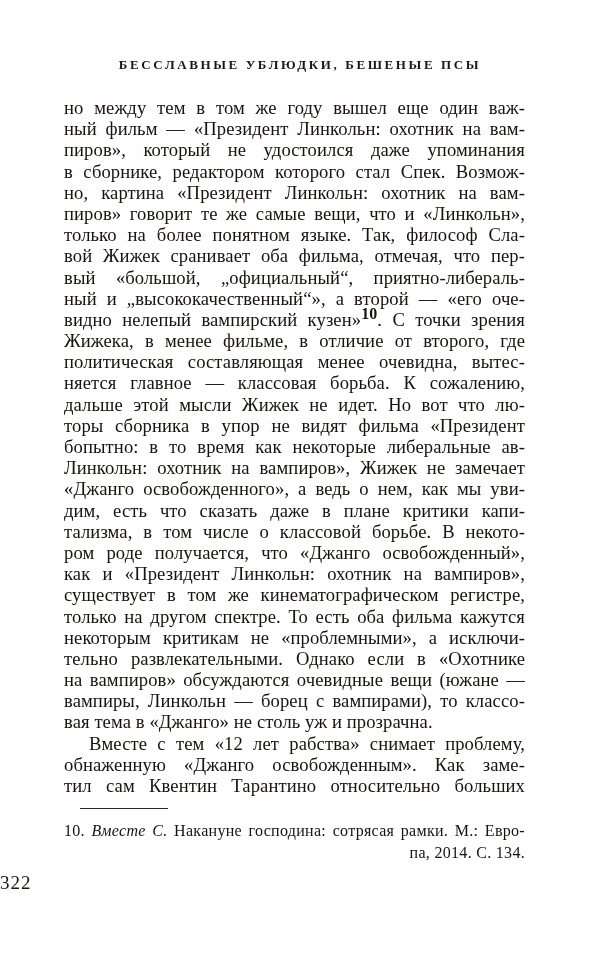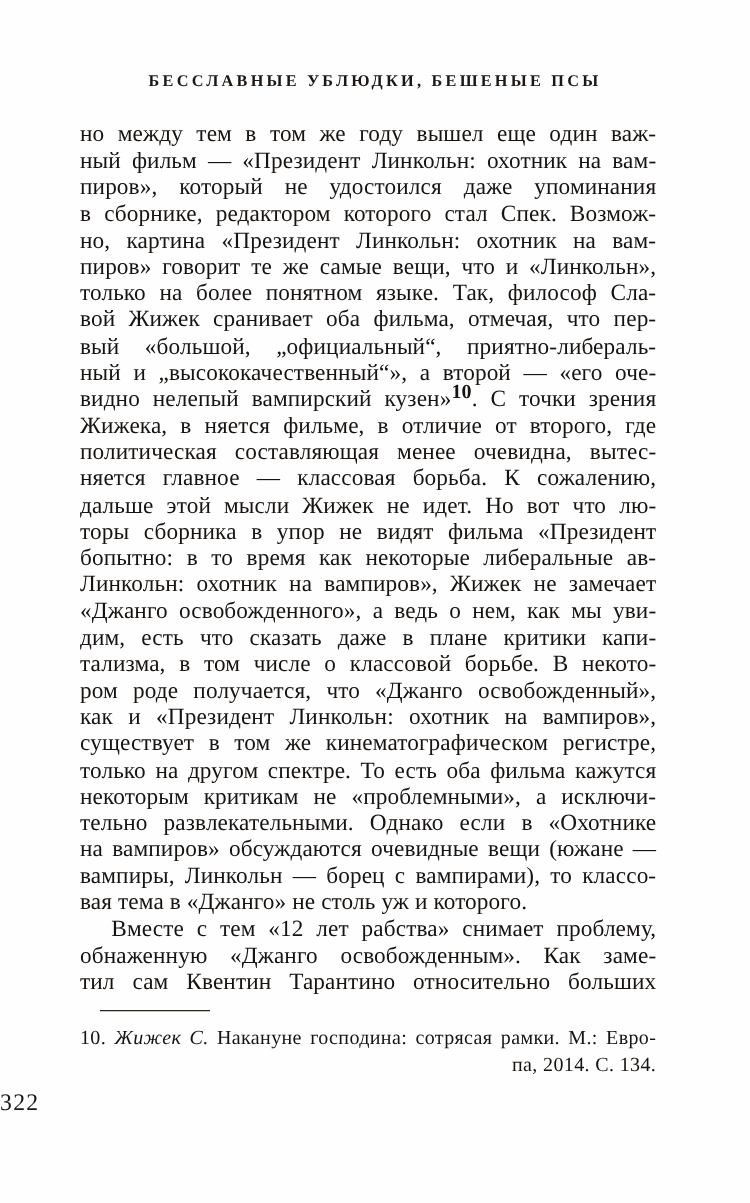--- a/index.html
+++ b/index.html
@@ -114,46 +114,46 @@
       <div class="bline">ный фильм — «Президент Линкольн: охотник на вам-</div>
       <div class="bline">пиров», который не удостоился даже упоминания</div>
       <div class="bline">в сборнике, редактором которого стал Спек. Возмож-</div>
       <div class="bline">но, картина «Президент Линкольн: охотник на вам-</div>
       <div class="bline">пиров» говорит те же самые вещи, что и «Линкольн»,</div>
       <div class="bline">только на более понятном языке. Так, философ Сла-</div>
       <div class="bline">вой Жижек сранивает оба фильма, отмечая, что пер-</div>
       <div class="bline">вый «большой, „официальный“, приятно-либераль-</div>
       <div class="bline">ный и „высококачественный“», а второй — «его оче-</div>
       <div class="bline">видно нелепый вампирский кузен»<sup>10</sup>. С точки зрения</div>
-      <div class="bline">Жижека, в няется фильме, в отличие от второго, где</div>
+      <div class="bline">Жижека, в менее фильме, в отличие от второго, где</div>
       <div class="bline">политическая составляющая менее очевидна, вытес-</div>
       <div class="bline">няется главное — классовая борьба. К сожалению,</div>
       <div class="bline">дальше этой мысли Жижек не идет. Но вот что лю-</div>
       <div class="bline">торы сборника в упор не видят фильма «Президент</div>
       <div class="bline">бопытно: в то время как некоторые либеральные ав-</div>
       <div class="bline">Линкольн: охотник на вампиров», Жижек не замечает</div>
       <div class="bline">«Джанго освобожденного», а ведь о нем, как мы уви-</div>
       <div class="bline">дим, есть что сказать даже в плане критики капи-</div>
       <div class="bline">тализма, в том числе о классовой борьбе. В некото-</div>
       <div class="bline">ром роде получается, что «Джанго освобожденный»,</div>
       <div class="bline">как и «Президент Линкольн: охотник на вампиров»,</div>
       <div class="bline">существует в том же кинематографическом регистре,</div>
       <div class="bline">только на другом спектре. То есть оба фильма кажутся</div>
       <div class="bline">некоторым критикам не «проблемными», а исключи-</div>
       <div class="bline">тельно развлекательными. Однако если в «Охотнике</div>
       <div class="bline">на вампиров» обсуждаются очевидные вещи (южане —</div>
       <div class="bline">вампиры, Линкольн — борец с вампирами), то классо-</div>
-      <div class="bline pend">вая тема в «Джанго» не столь уж и которого.</div>
+      <div class="bline pend">вая тема в «Джанго» не столь уж и прозрачна.</div>
       <div class="bline indent">Вместе с тем «12 лет рабства» снимает проблему,</div>
       <div class="bline">обнаженную «Джанго освобожденным». Как заме-</div>
       <div class="bline">тил сам Квентин Тарантино относительно больших</div>
     </div>
 
   <div class="footnote-rule"></div>
 
   <div class="footnote">
-    <div class="fn-line1"><span>10. </span><span class="it">Жижек С.</span><span> Накануне господина: сотрясая рамки. М.: Евро-</span></div>
+    <div class="fn-line1"><span>10. </span><span class="it">Вместе С.</span><span> Накануне господина: сотрясая рамки. М.: Евро-</span></div>
     <div class="fn-line2">па, 2014. С. 134.</div>
   </div>
 
   <div class="page-number">322</div>
 
 </div>
 
 </body></html>

